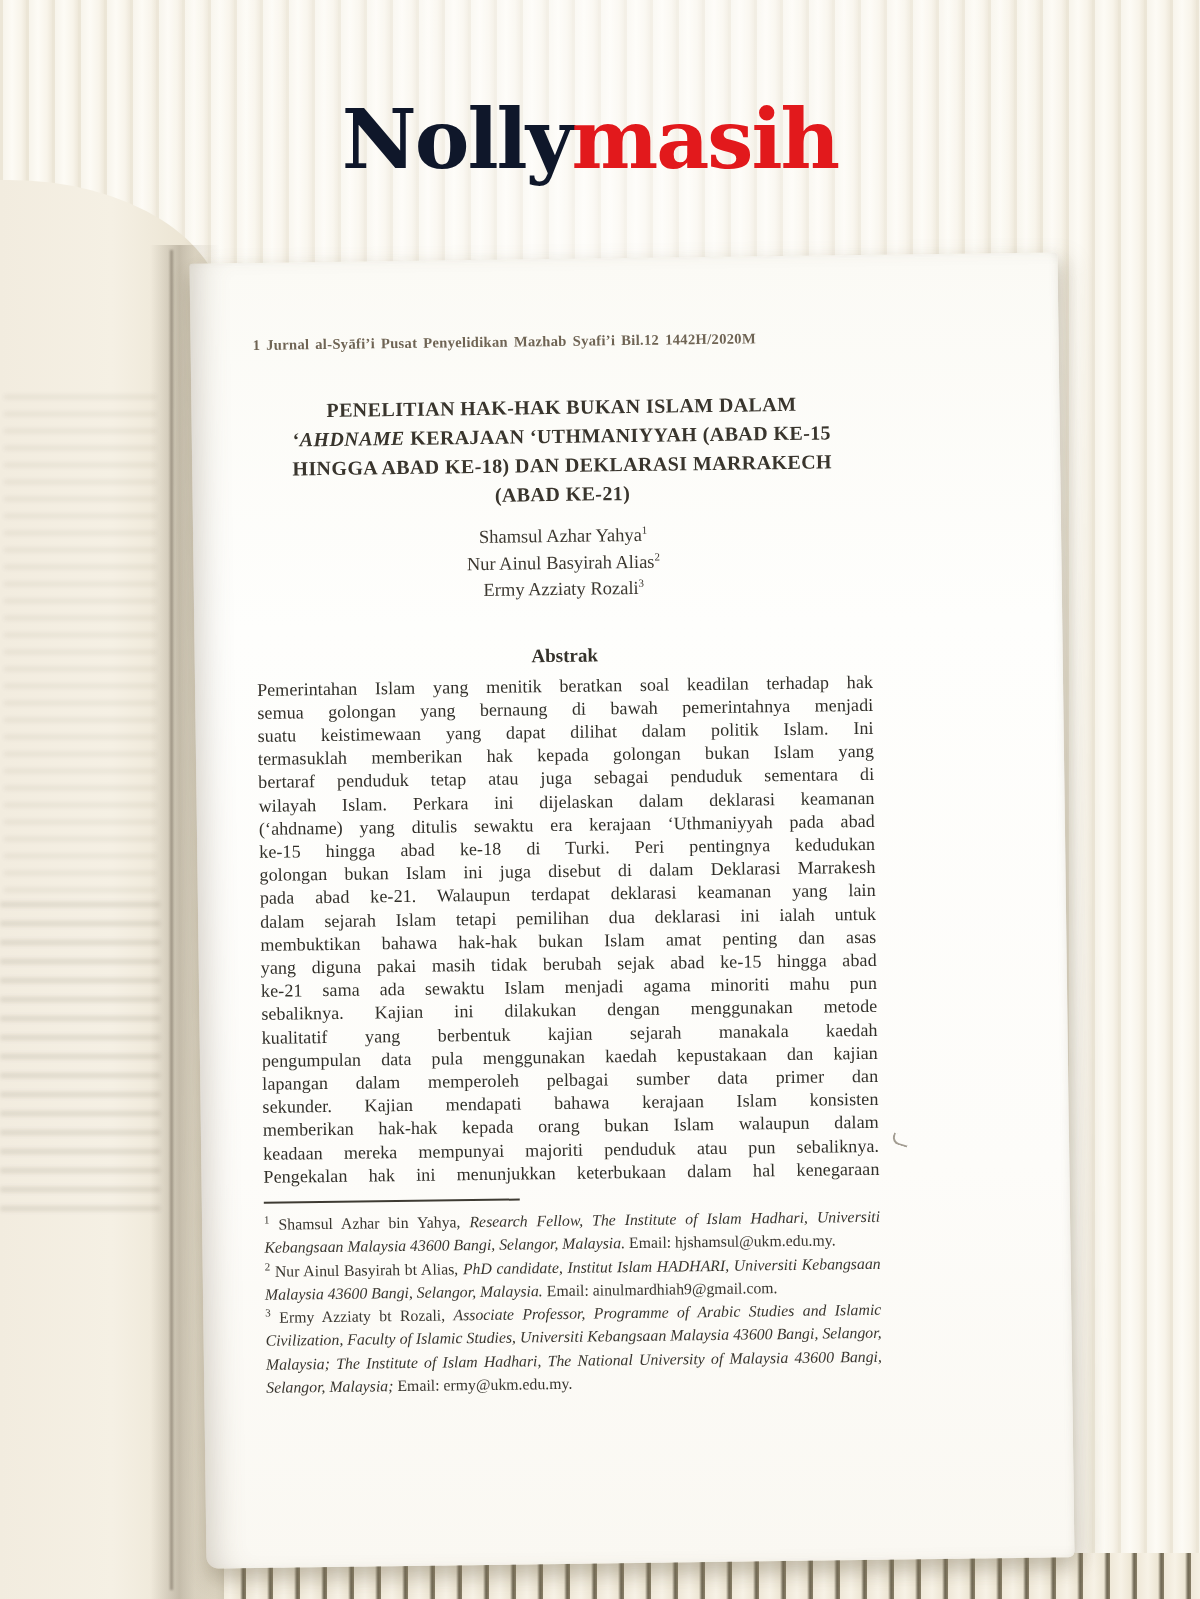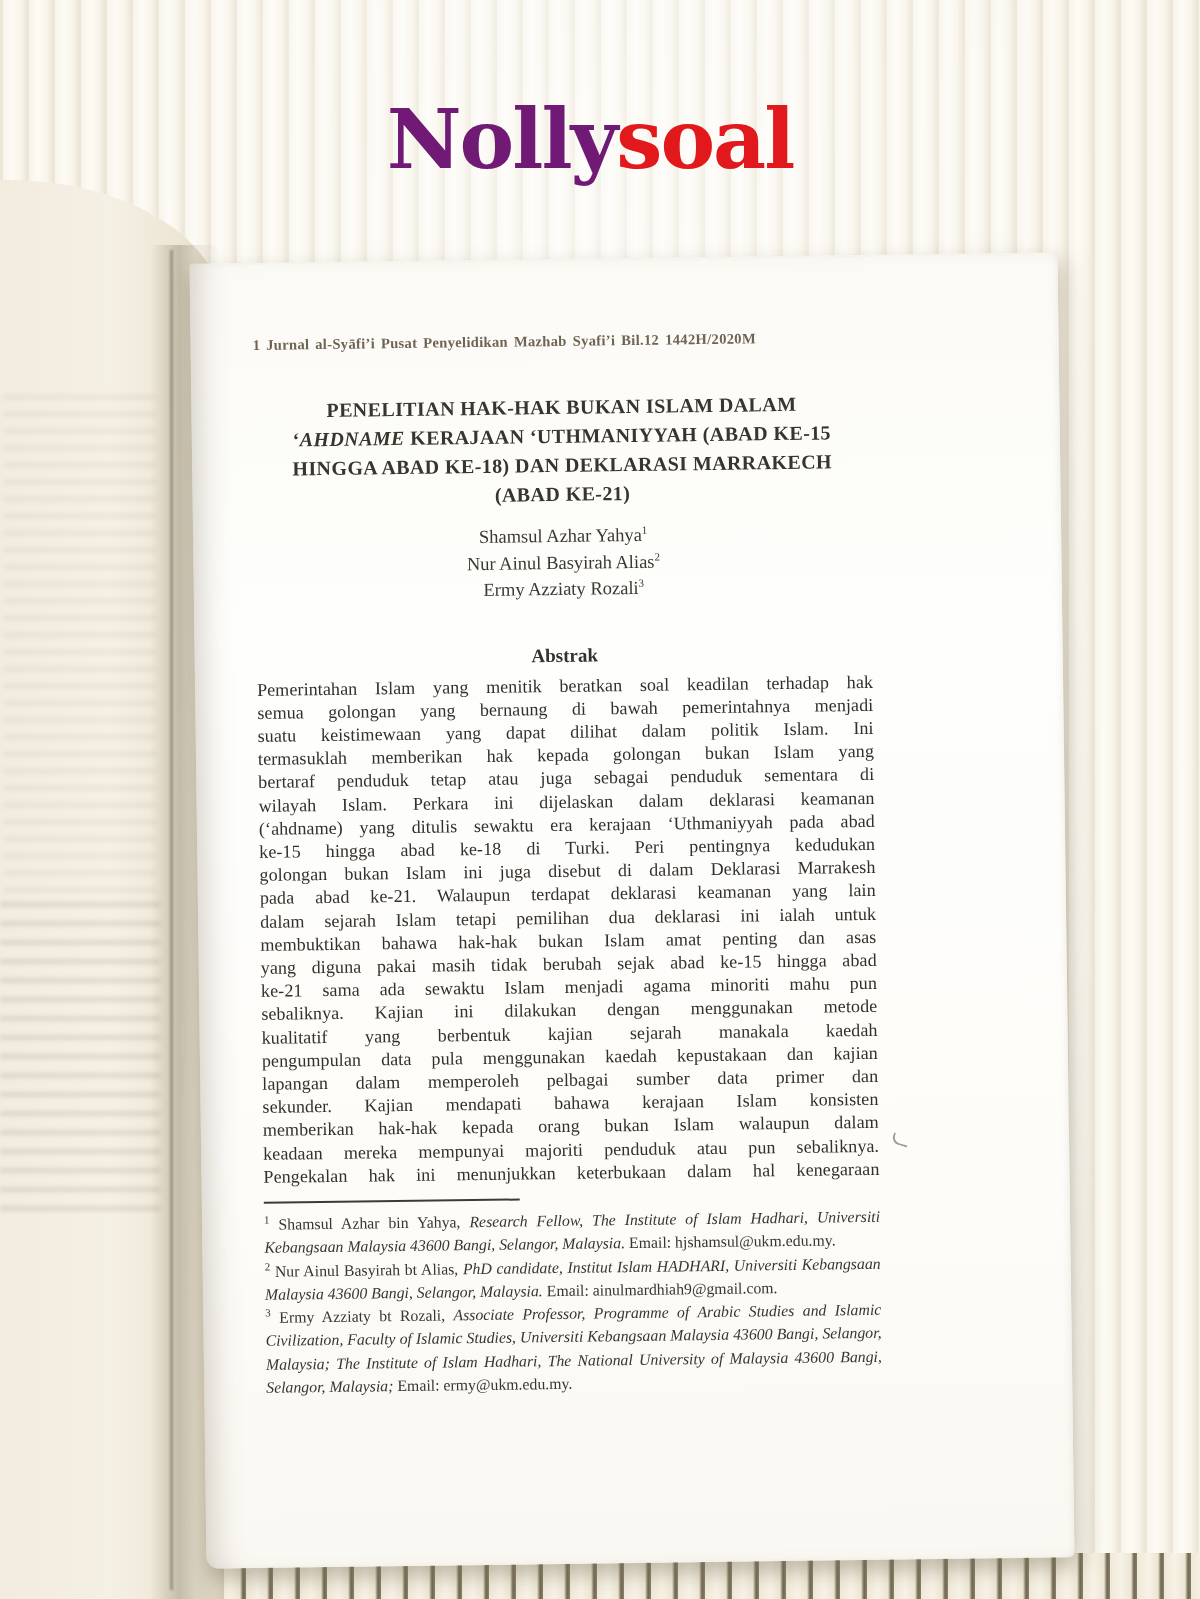--- a/index.html
+++ b/index.html
@@ -29,21 +29,21 @@
         #6f6753 0px, #8a8068 3px,
         #efe8d8 3px, #f7f2e6 14px,
         #ede6d4 24px, #6f6753 27px);
   }
   
   .brand{
     position:absolute;top:98px;left:0;width:1180px;text-align:center;
     font-family:"DejaVu Serif", serif;font-weight:bold;
     font-size:82px;line-height:1;letter-spacing:-2px;
   }
-  .brand .black{color:#701a75;}
+  .brand .black{color:#0f172a;}
   .brand .red{color:#e2191c;}
   
   .left-stack{
     position:absolute;left:0;top:180px;width:224px;height:1419px;
     background:linear-gradient(90deg,#f2ecdf 0%,#f5f0e4 50%,#ece5d4 82%,#ddd5c2 96%,#d2cab6 100%);
     border-top-right-radius:215px 135px;
   }
   .ghost-text{position:absolute;filter:blur(2.2px);opacity:.8;}
   .ghost-a{
     left:4px;top:215px;width:152px;height:500px;
@@ -115,21 +115,21 @@
   }
 </style>
 </head>
 <body>
 
 <div class="bg-surface"></div>
 <div class="bg-glow"></div>
 <div class="bottom-slats"></div>
 
 <div class="brand">
-  <span class="black">Nolly</span><span class="red">soal</span>
+  <span class="black">Nolly</span><span class="red">masih</span>
 </div>
 
 <div>
   <div class="left-stack">
     <div class="ghost-text ghost-a"></div>
     <div class="ghost-text ghost-b"></div>
   </div>
   <div class="gutter-shadow"></div>
   <div class="gutter-line"></div>
 

